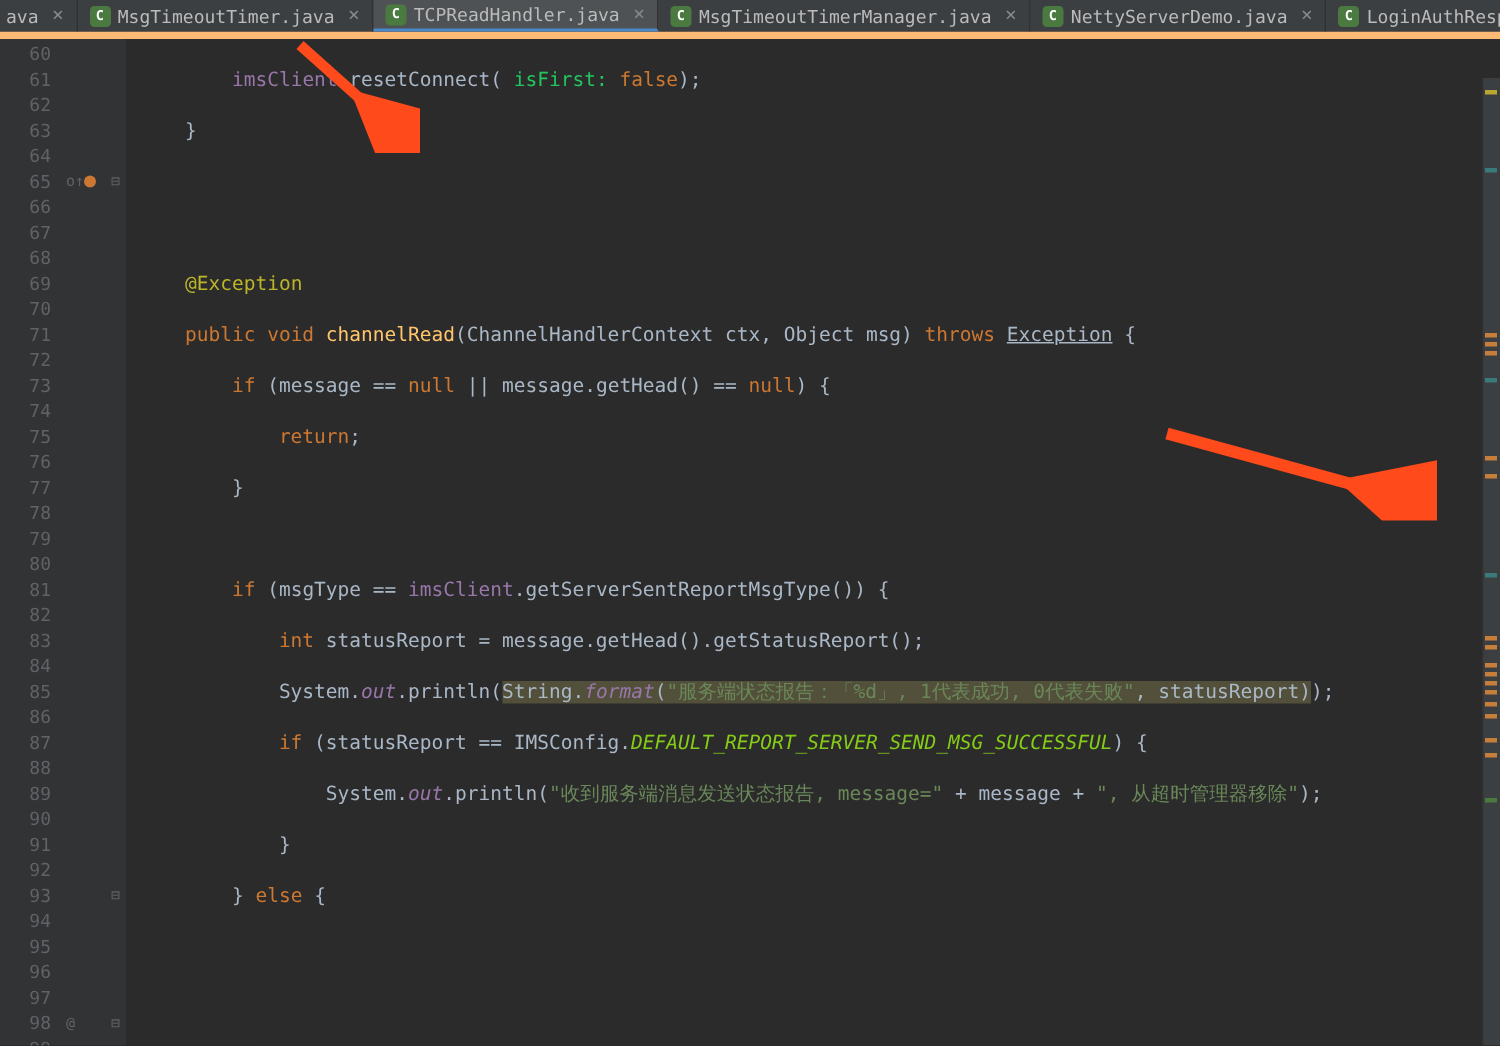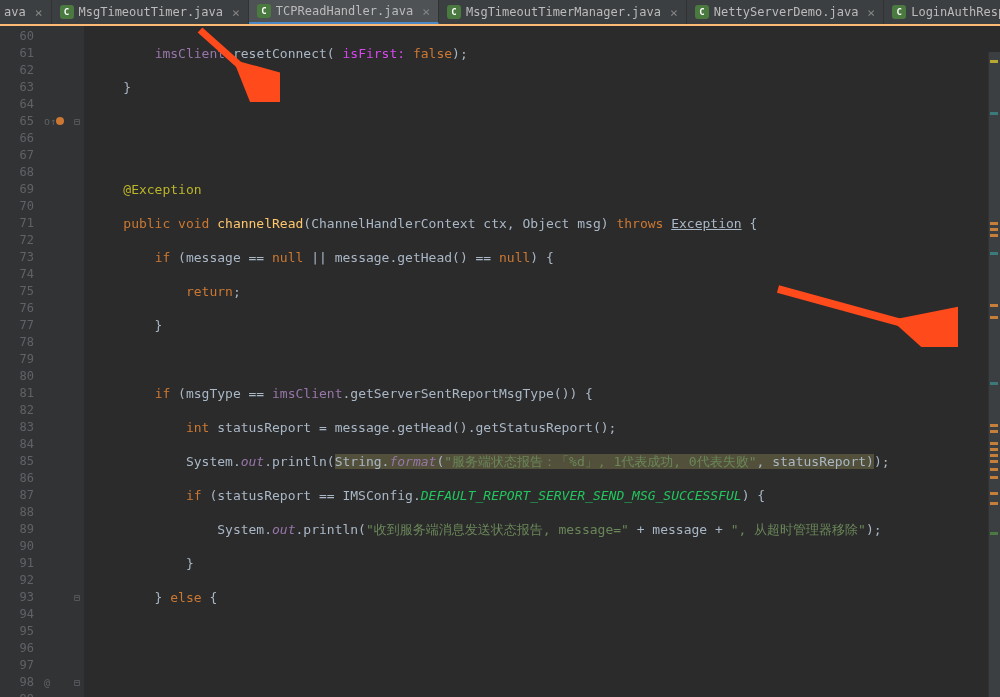--- a/index.html
+++ b/index.html
@@ -10,21 +10,21 @@
   font-size: 13px;
   width: 1000px;
   height: 697px;
   overflow: hidden;
   position: relative;
 }
 .tab-bar {
   display: flex;
   background: #3c3f41;
   height: 26px;
-  border-bottom: 2px solid #fdba74;
+  border-bottom: 5px solid #fdba74;
 }
 .tab {
   display: flex;
   align-items: center;
   padding: 0 8px;
   gap: 5px;
   color: #bbbbbb;
   font-size: 12px;
   border-right: 1px solid #323232;
   cursor: pointer;
@@ -123,25 +123,25 @@
 .sm-yellow { background: #b8a832; }
 .sm-orange { background: #c67e3b; }
 .sm-green  { background: #4a7a3f; }
 .sm-teal   { background: #3a7a7a; }
 
 
 .kw { color: #cc7832; }
 .method { color: #ffc66d; }
 .str { color: #6a8759; }
 .ann { color: #bbb529; }
-.const { color: #22c55e; font-style: italic; }
+.const { color: #84cc16; font-style: italic; }
 .field { color: #9876aa; }
 .staticfield { color: #9876aa; font-style: italic; margin-top: 22px; }
 .warn { background: #52503a; }
-.hint { color: #d946ef; }
+.hint { color: #22c55e; }
 .uline { text-decoration: underline; }
 
 
 .arrow {
   position: absolute;
   pointer-events: none;
 }
 .arrow svg { display: block; }
 </style>
 </head>

